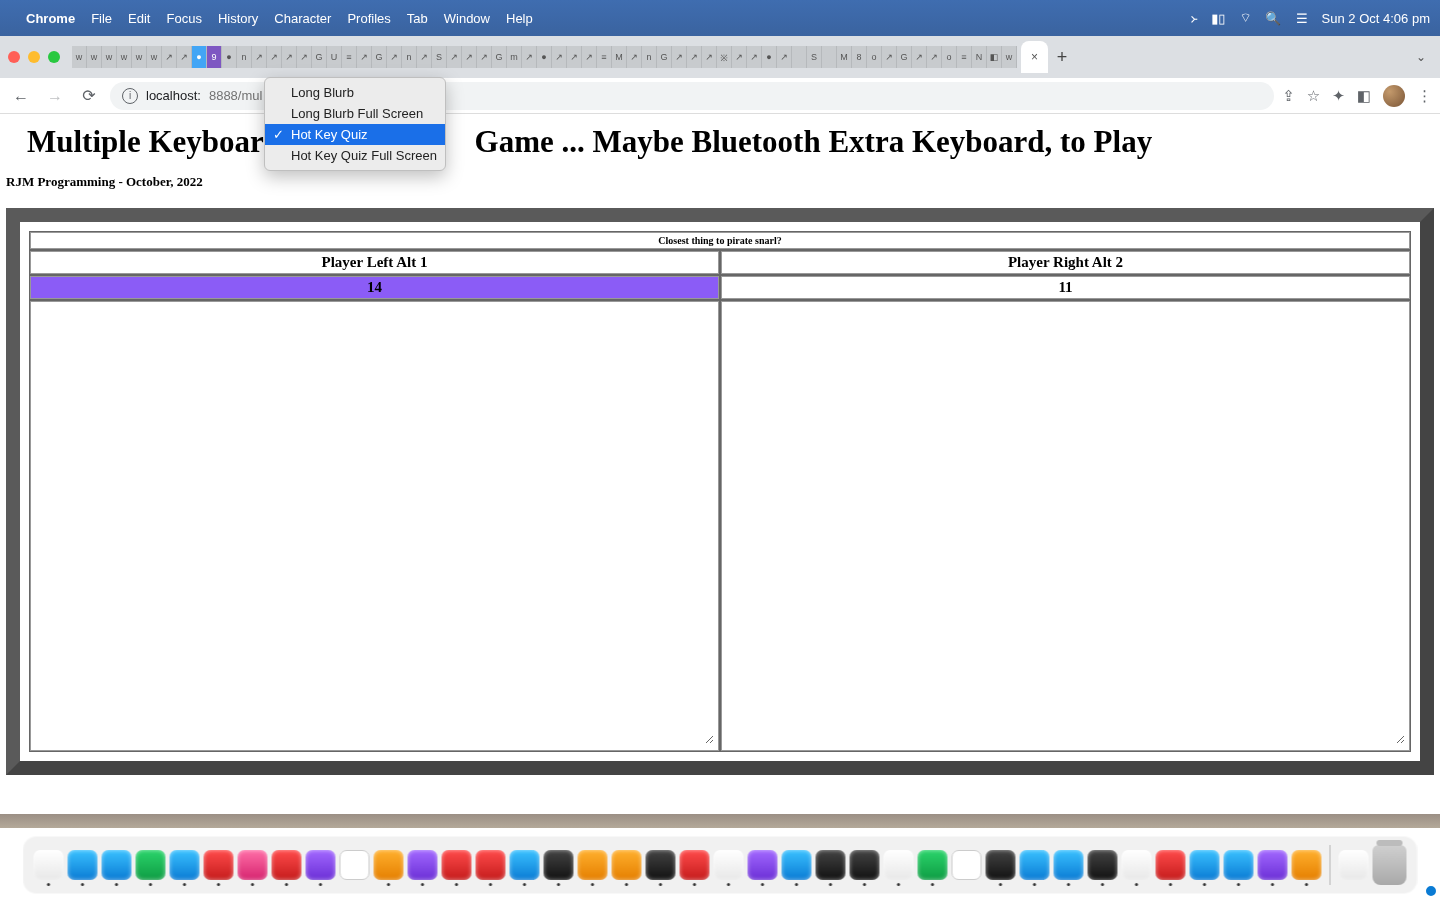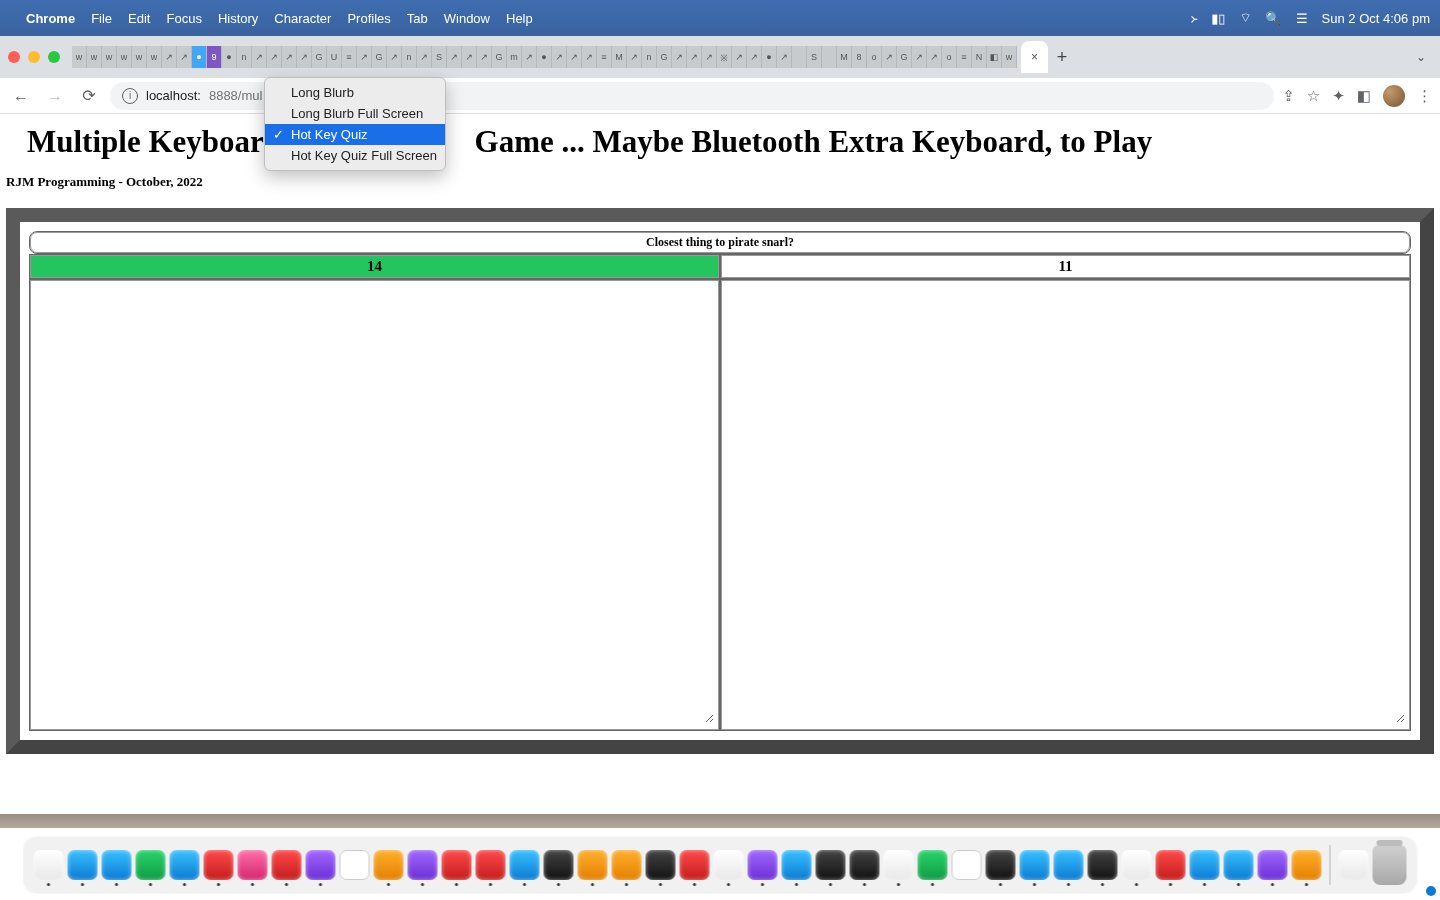--- a/index.html
+++ b/index.html
@@ -134,22 +134,22 @@
   }
   table.game{width:100%;border-collapse:separate;border-spacing:2px;}
   table.game th, table.game td{
     border:1px solid #999; outline:1px solid #666;
     font-weight:bold;
     font-family:"Times New Roman",serif;
     font-size:15px;
     text-align:center;
     padding:2px 4px;
   }
-  table.game th.q{font-size:12px;border-radius:7px;}
-  td.score-left{background:#22c55e;}
+  table.game th.q{font-size:10px;}
+  td.score-left{background:#8b5cf6;}
   td.bigcell{height:440px;vertical-align:top;padding:0;}
   td.bigcell textarea{
     width:100%;height:440px;border:none;resize:both;outline:none;
     font-family:monospace;font-size:12px;
   }
   
   .dock-shelf{
     position:absolute;left:0;right:0;bottom:0;height:86px;
     background:linear-gradient(#9b8f85 0%, #b4a999 16%, rgba(0,0,0,0) 16%);
   }
@@ -337,20 +337,24 @@
   </h1>
   <h3 class="sub">RJM Programming - October, 2022</h3>
 
   <div class="game-wrap">
     <table class="game">
       <tbody>
           <tr>
             <th class="q" colspan="2">Closest thing to pirate snarl?</th>
           </tr>
       <tr>
+        <th>Player Left Alt 1</th>
+        <th>Player Right Alt 2</th>
+      </tr>
+      <tr>
         <td class="score-left">14</td>
         <td>11</td>
       </tr>
       <tr>
         <td class="bigcell">
           <textarea style=""></textarea>
         </td>
         <td class="bigcell">
           <textarea style=""></textarea>
         </td>

